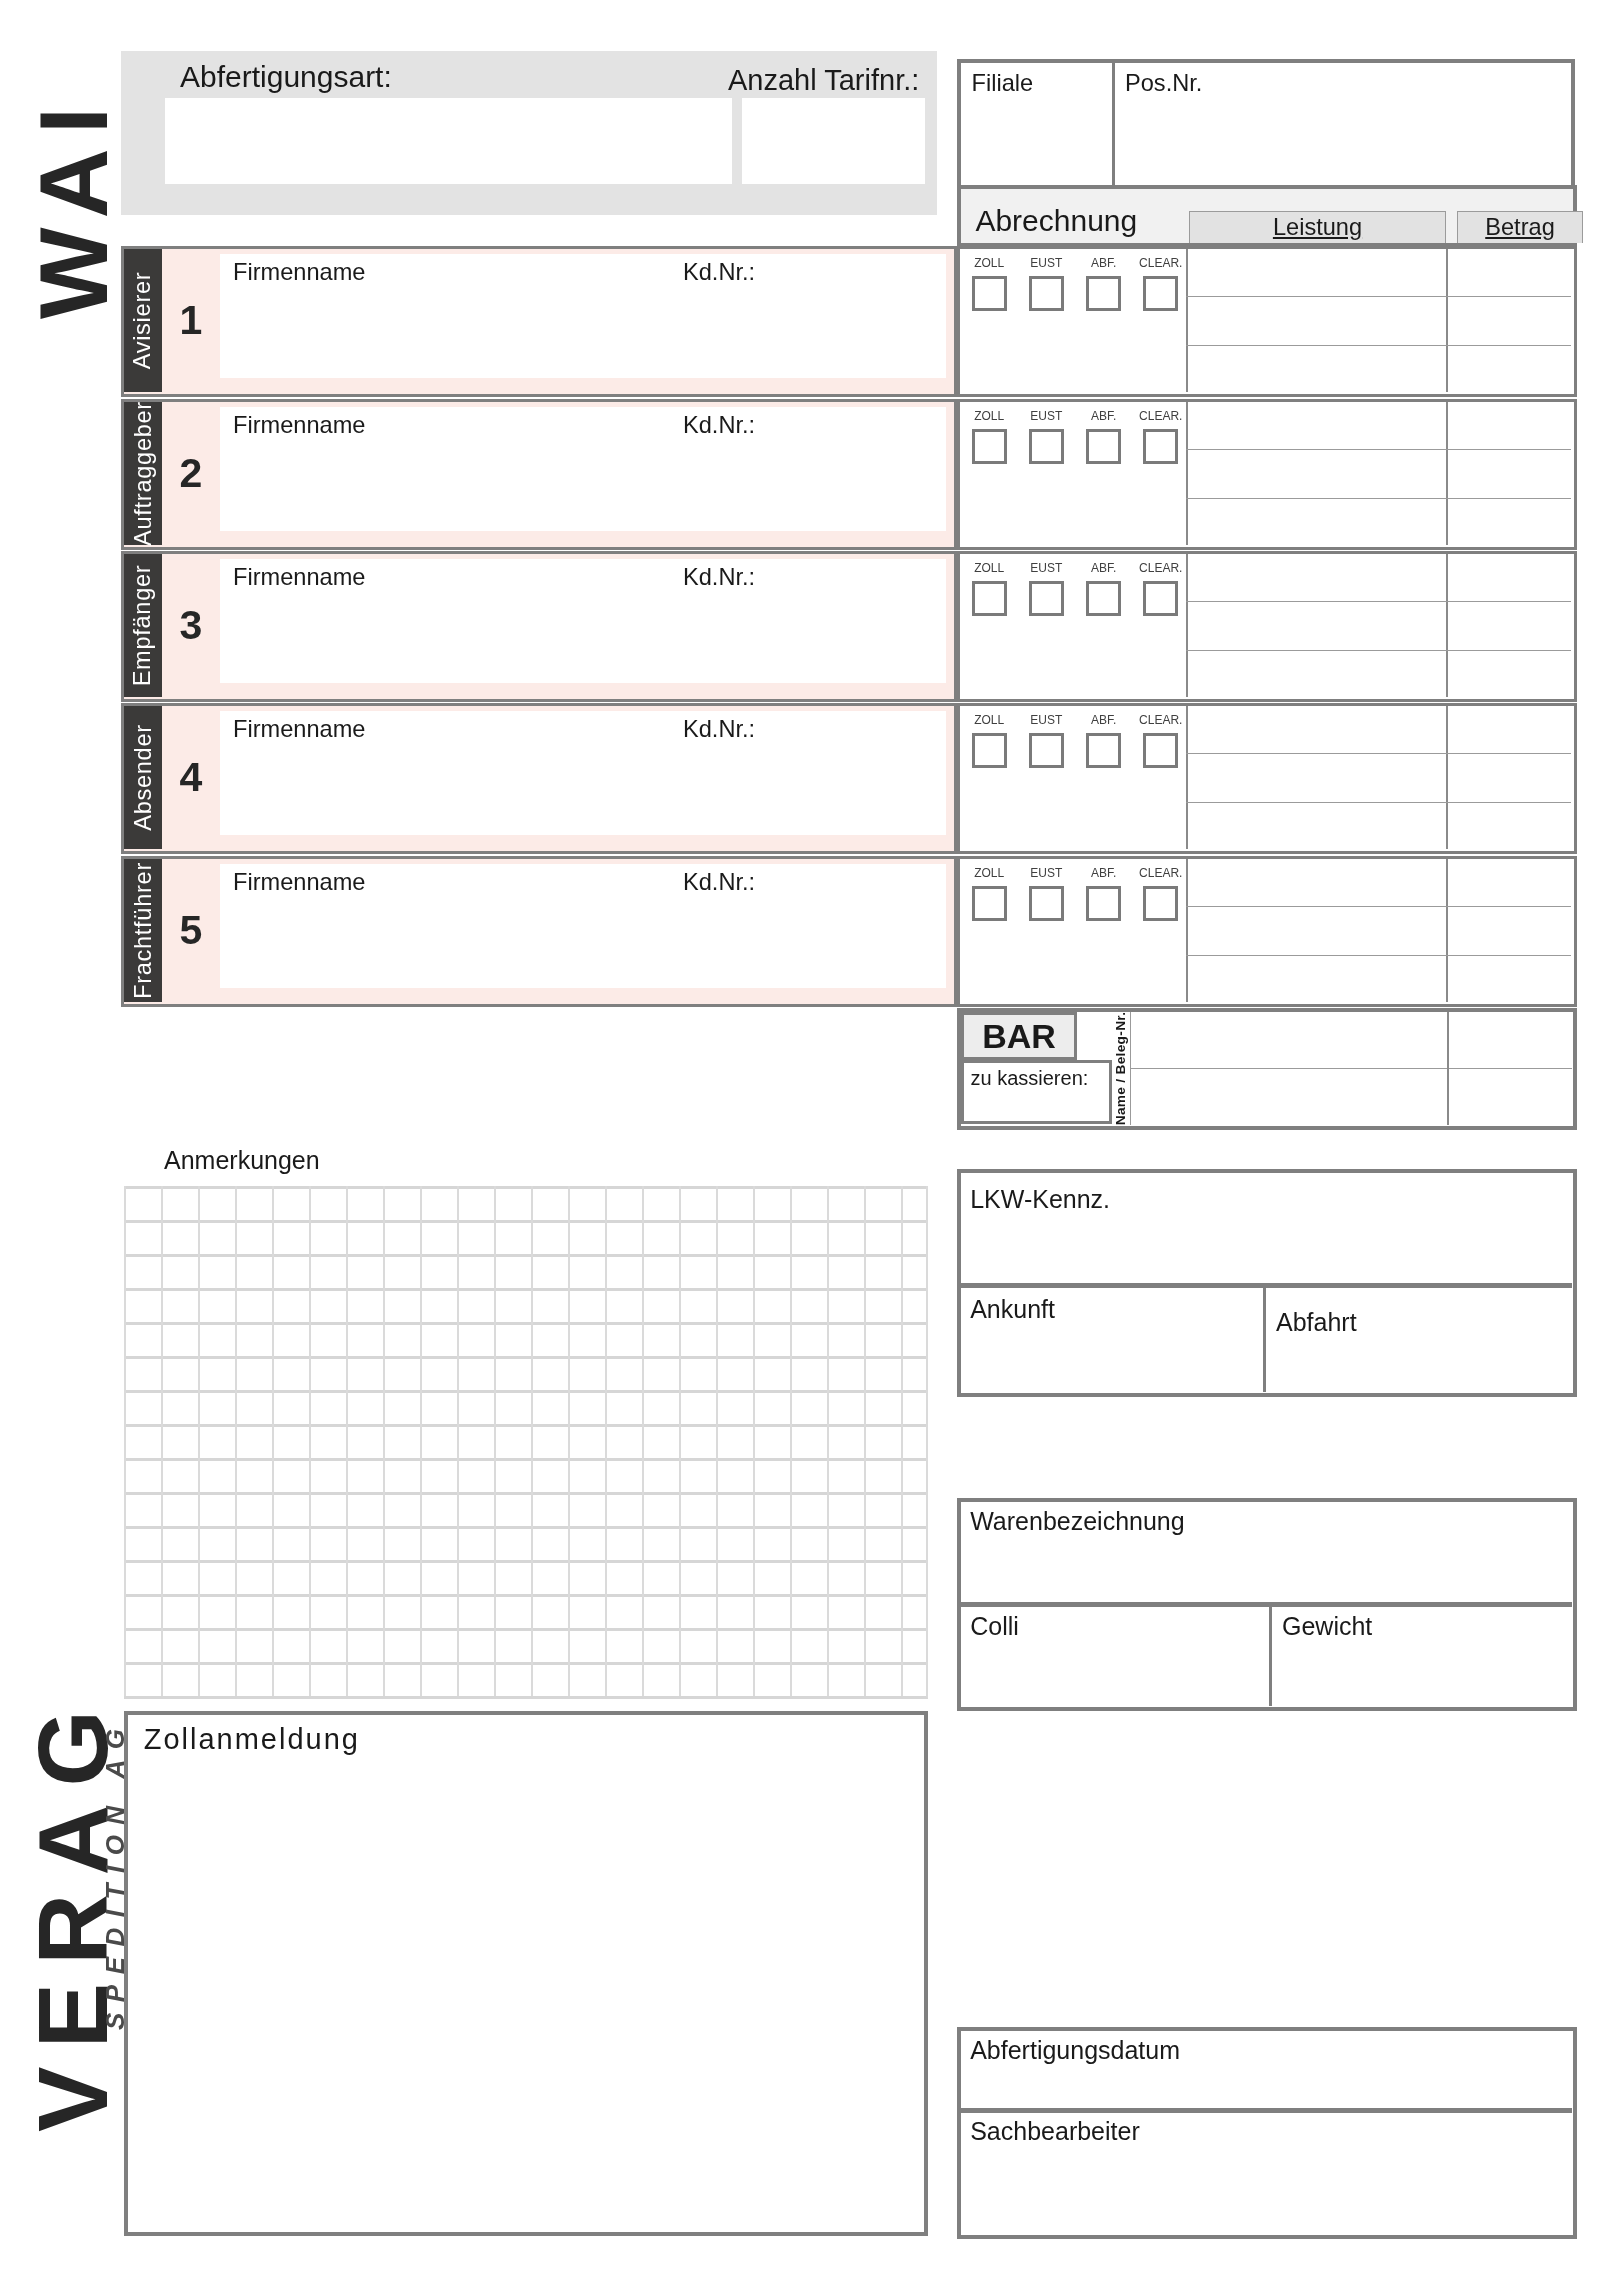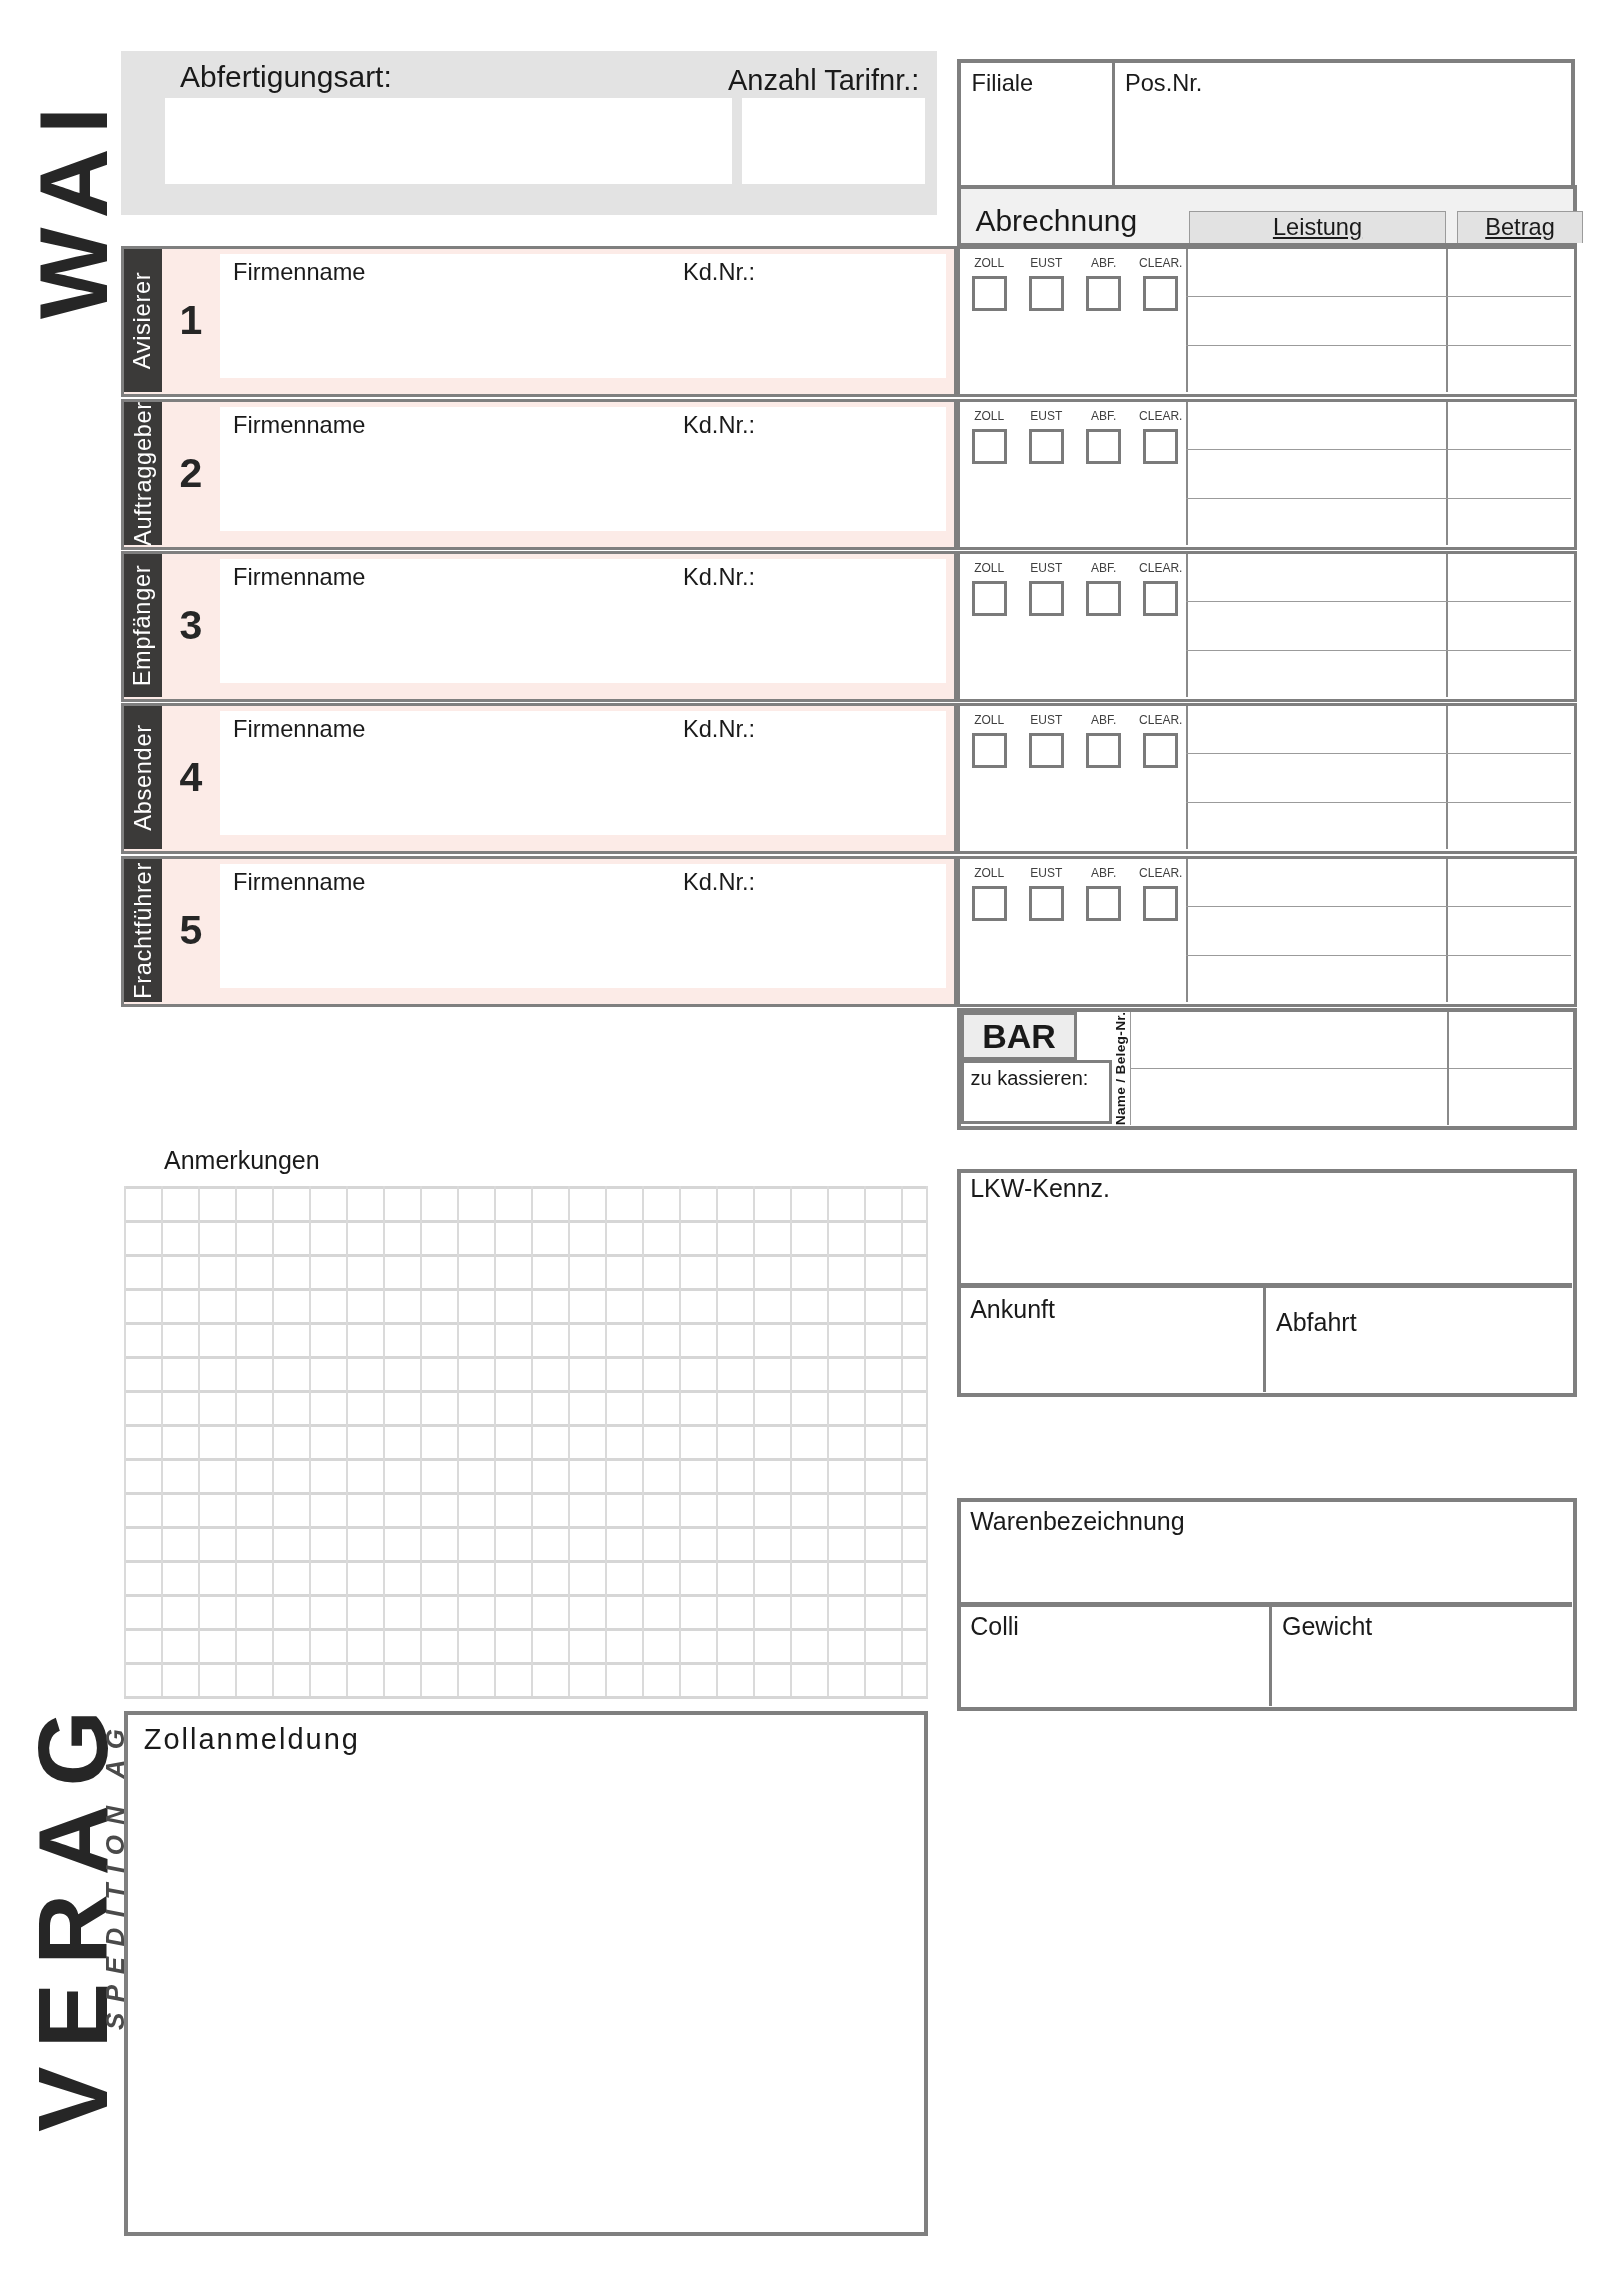--- a/index.html
+++ b/index.html
@@ -320,34 +320,39 @@
     </div>
     <div class="abs sline"></div>
     <div class="abs rline"></div>
     <div class="abs bline"></div>
   </div>
 
   <div id="anm-label" class="lbl">Anmerkungen</div>
   <div id="anm-grid" class="abs"></div>
 
   <div id="lkw-box" class="abs rbox">
-    <div class="lbl t" style="left:9.2px;top:1px;">LKW-Kennz.</div>
+    <div class="lbl t" style="left:9.2px;top:12px;">LKW-Kennz.</div>
     <div class="abs hdiv"></div>
     <div class="abs vdiv"></div>
     <div class="lbl t" style="left:9.2px;top:122px;">Ankunft</div>
     <div class="lbl t" style="left:315px;top:135px;">Abfahrt</div>
   </div>
 
   <div id="ware-box" class="abs rbox">
     <div class="lbl t" style="left:9.2px;top:5.2px;">Warenbezeichnung</div>
     <div class="abs hdiv"></div>
     <div class="abs vdiv"></div>
     <div class="lbl t" style="left:9.2px;top:110px;">Colli</div>
     <div class="lbl t" style="left:321px;top:110px;">Gewicht</div>
   </div>
 
   <div id="zoll-box" class="abs">
     <div class="lbl t">Zollanmeldung</div>
   </div>
 
+  <div id="abf-box" class="abs rbox">
+    <div class="lbl t" style="left:9.2px;top:5.2px;">Abfertigungsdatum</div>
+    <div class="abs hdiv"></div>
+    <div class="lbl t" style="left:9.2px;top:86px;">Sachbearbeiter</div>
+  </div>
 
 </div>
 
 
 </body></html>

